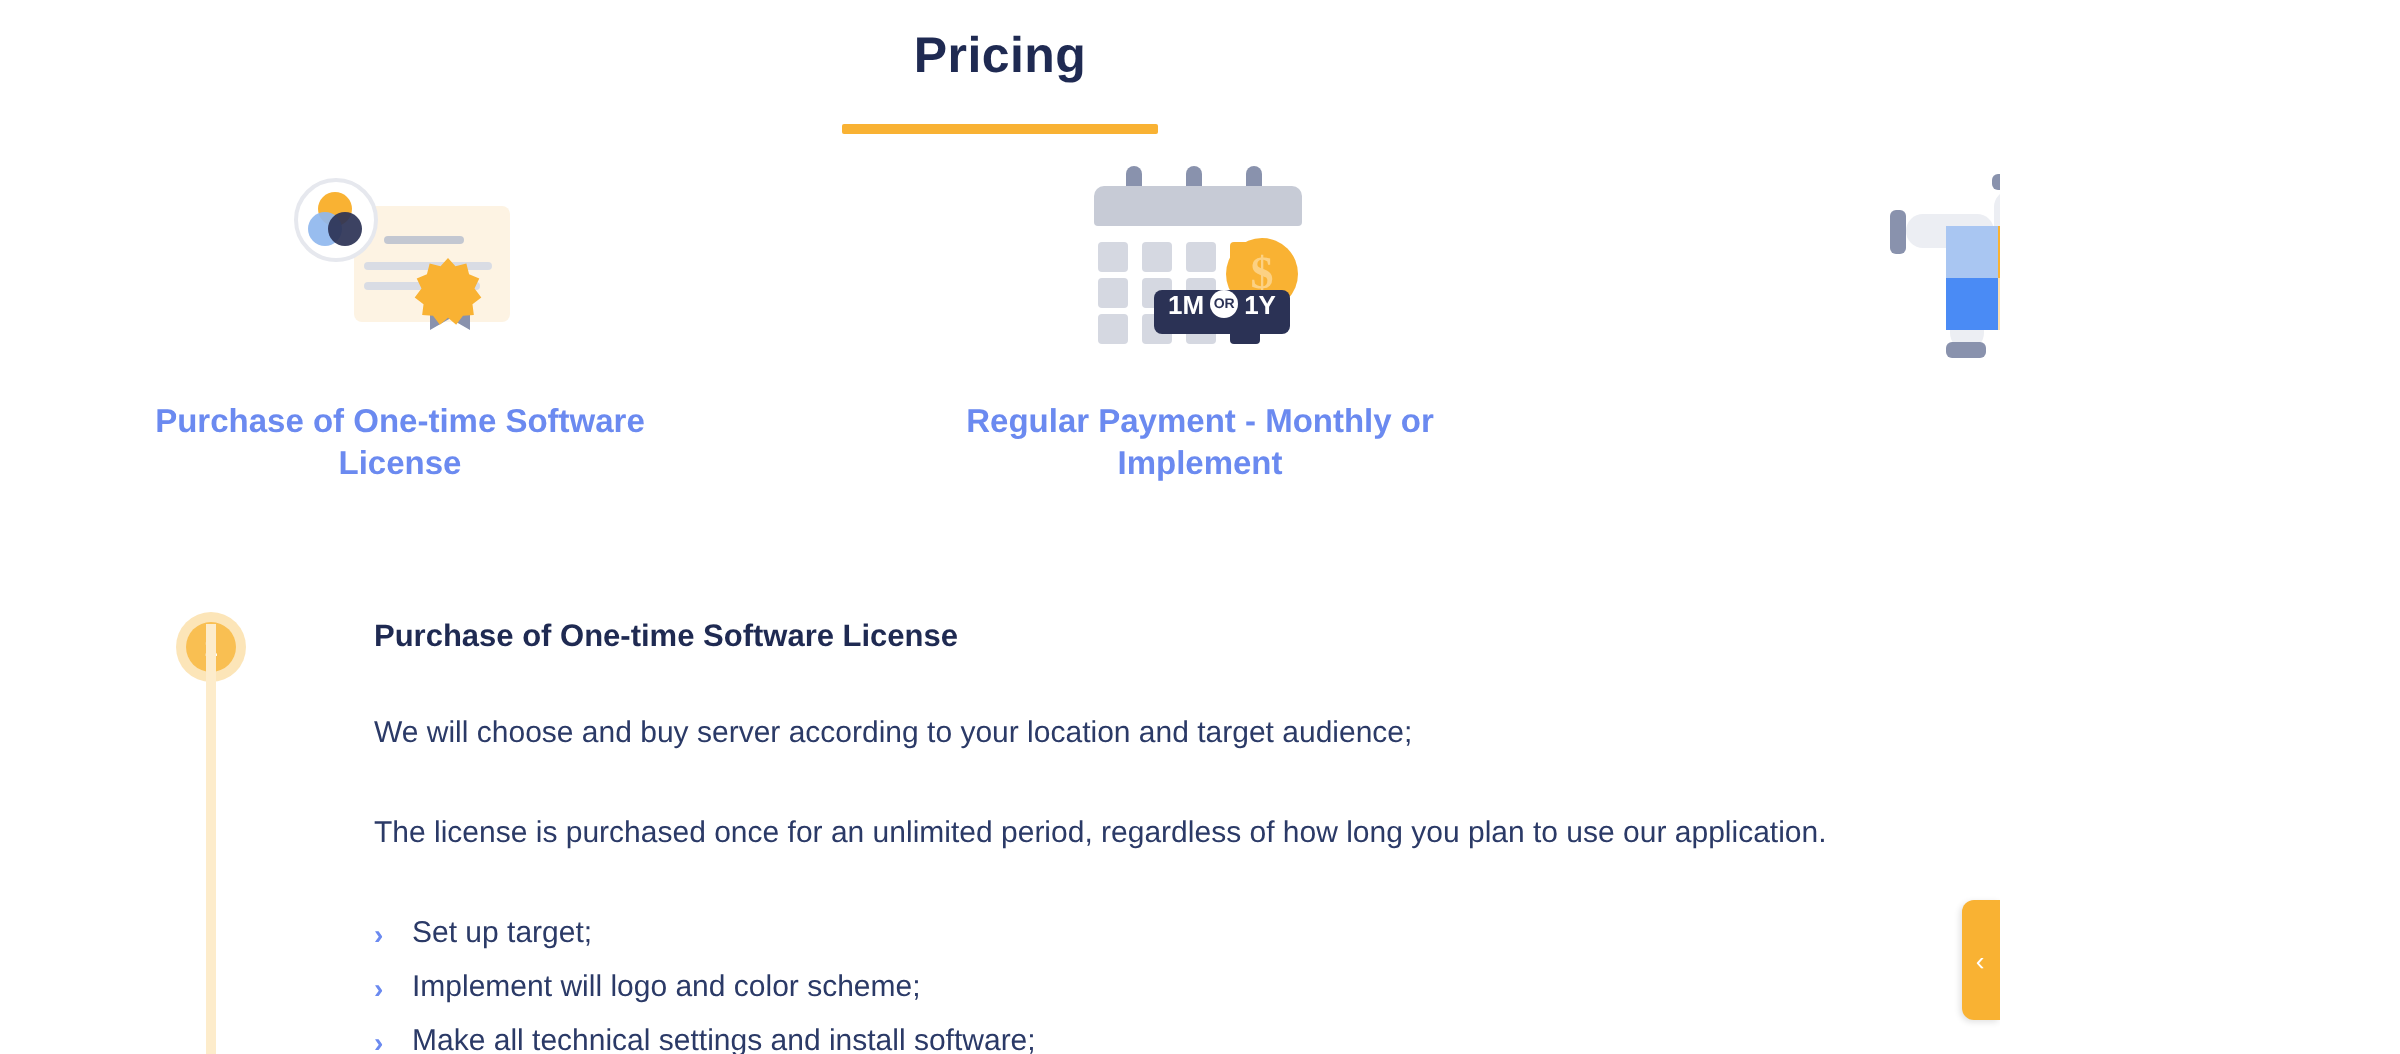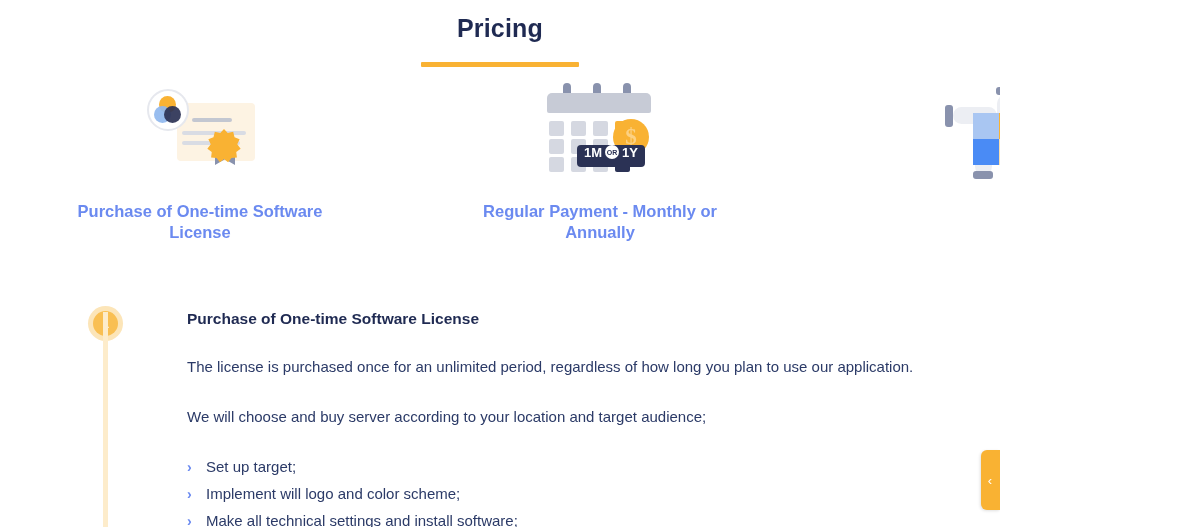--- a/index.html
+++ b/index.html
@@ -242,21 +242,21 @@
         <div class="cal-cell" style="left:36px;top:76px"></div>
         <div class="cal-cell" style="left:58px;top:76px"></div>
         <div class="cal-cell navy" style="left:80px;top:76px"></div>
         <div class="coin">$</div>
         <div class="term-badge">
           <span>1M</span>
           <span class="or-chip">OR</span>
           <span>1Y</span>
         </div>
       </div>
-      <div class="feature-label narrow">Regular Payment - Monthly or Annually</div>
+      <div class="feature-label narrow">Regular Payment - Monthly or Implement</div>
     </div>
 
     <div class="feature">
       <div class="feature-icon">
         <div class="arm a1"></div>
         <div class="arm a2"></div>
         <div class="arm a3"></div>
         <div class="arm a4"></div>
         <div class="pz tl"></div>
         <div class="pz tr"></div>
@@ -273,22 +273,22 @@
 
   <div class="tl-marker">
     <div class="tl-marker-inner">1</div>
   </div>
 
   <div class="timeline">
     <div class="tl-rail"></div>
 
     <div class="tl-body">
       <div class="tl-heading">Purchase of One-time Software License</div>
+      <p class="tl-para">We will choose and buy server according to your location and target audience;</p>
       <p class="tl-para">The license is purchased once for an unlimited period, regardless of how long you plan to use our application.</p>
-      <p class="tl-para">We will choose and buy server according to your location and target audience;</p>
 
       <ul class="tl-list">
         <li>
           <span class="chev">›</span>
           <span>Set up target;</span>
         </li>
         <li>
           <span class="chev">›</span>
           <span>Implement will logo and color scheme;</span>
         </li>

